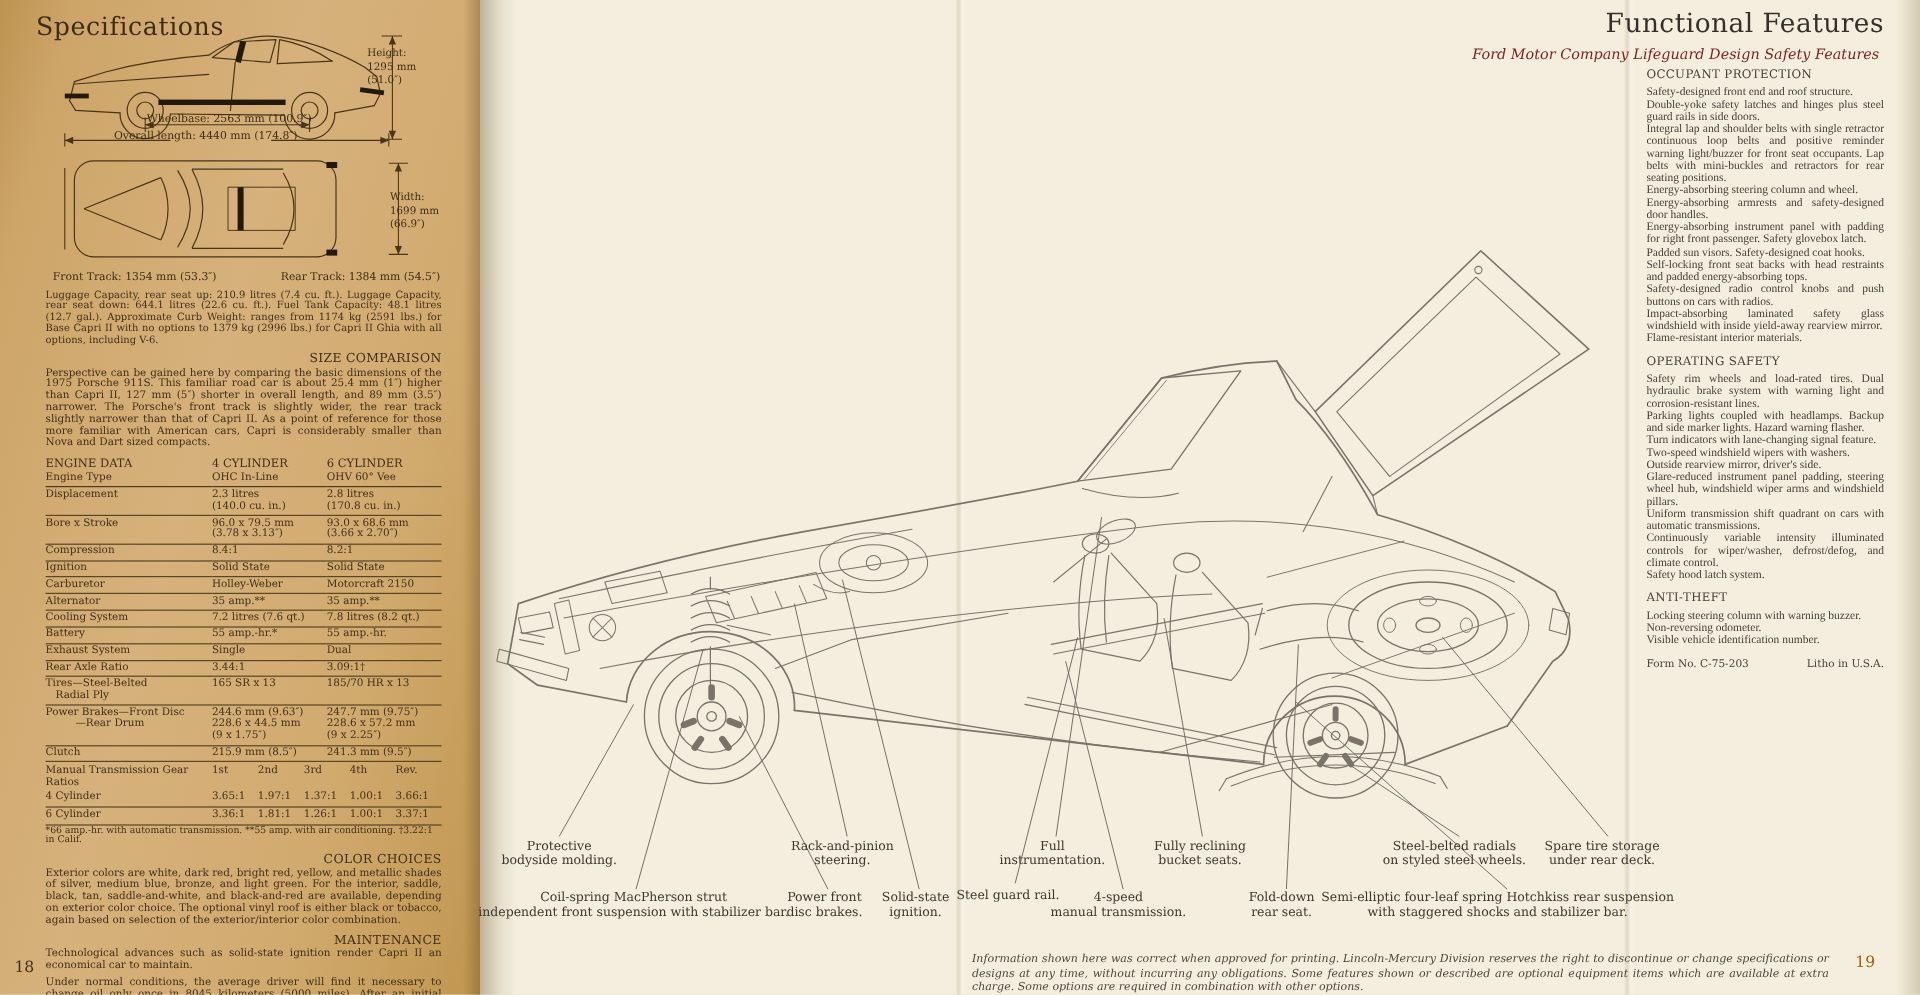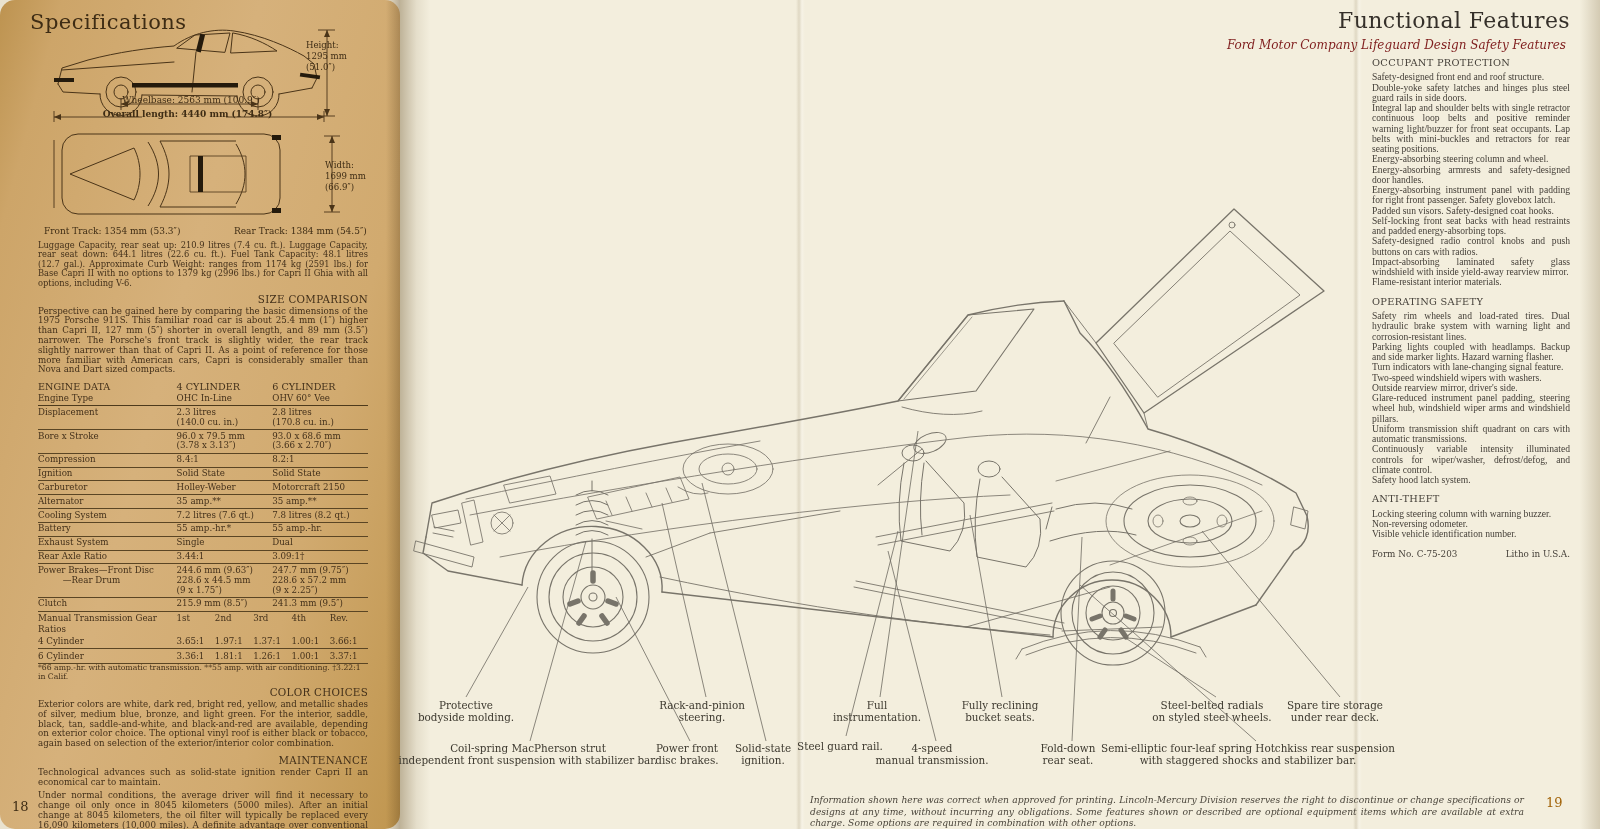--- a/index.html
+++ b/index.html
@@ -3,21 +3,21 @@
 <meta charset="utf-8">
 <style>
   html,body{margin:0;padding:0;}
   body{width:1600px;height:829px;position:relative;overflow:hidden;
        font-family:"DejaVu Serif","Liberation Serif",serif;background:#e9e2cf;}
   .pre{white-space:pre-line;}
 
   
   .left-page{position:absolute;left:0;top:0;width:400px;height:829px;
     background:linear-gradient(105deg,#bd9350 0%,#cda569 10%,#d6b17b 42%,#d1aa6f 72%,#c0964f 100%);
-    color:#43301a;border-radius:15px;}
+    color:#43301a;}
   .left-page::after{content:"";position:absolute;right:0;top:0;width:14px;height:100%;
     background:linear-gradient(90deg,rgba(80,55,20,0),rgba(80,55,20,.30));}
   .lp-title{position:absolute;left:30px;top:10px;font-size:21px;color:#3e2c14;letter-spacing:.5px;}
   .dim-label{position:absolute;font-size:8.6px;line-height:1.3;color:#3f2d15;}
   .dim-center{text-align:center;}
   .lp-flow{position:absolute;left:38px;top:241px;width:330px;font-size:8.7px;line-height:1.13;
     color:#43301a;text-align:justify;}
   .lp-flow p{margin:0;}
   .sec-head{font-size:10.3px;letter-spacing:.3px;margin:6px 0 1px;text-align:right;}
   .small-intro{font-size:8.3px;}
@@ -138,21 +138,21 @@
     <g fill="#4a3418" stroke="none">
       <polygon points="279,17 285,17 282,10"></polygon>
         <polygon points="279,79 285,79 282,86"></polygon>
     </g>
   </svg>
 
   <div class="dim-label pre" style="left:306px;top:40px;">Height:
 1295 mm
 (51.0″)</div>
   <div class="dim-label dim-center" style="left:116px;top:95px;width:150px;font-size:9px;">Wheelbase: 2563 mm (100.9″)</div>
-  <div class="dim-label dim-center" style="left:100px;top:109px;width:175px;font-size:9px;font-weight:bold;">Overall length: 4440 mm (174.8″)</div>
+  <div class="dim-label dim-center" style="left:84px;top:109px;width:175px;font-size:9px;">Overall length: 4440 mm (174.8″)</div>
   <div class="dim-label pre" style="left:325px;top:160px;">Width:
 1699 mm
 (66.9″)</div>
   <div class="dim-label" style="left:44px;top:226px;font-size:9px;">Front Track: 1354 mm (53.3″)</div>
   <div class="dim-label" style="left:234px;top:226px;font-size:9px;">Rear Track: 1384 mm (54.5″)</div>
 
   <div class="lp-flow">
     <p class="small-intro">Luggage Capacity, rear seat up: 210.9 litres (7.4 cu. ft.). Luggage Capacity, rear seat down: 644.1 litres (22.6 cu. ft.). Fuel Tank Capacity: 48.1 litres (12.7 gal.). Approximate Curb Weight: ranges from 1174 kg (2591 lbs.) for Base Capri II with no options to 1379 kg (2996 lbs.) for Capri II Ghia with all options, including V-6.</p>
 
     <div class="sec-head">SIZE COMPARISON</div>
@@ -230,20 +230,26 @@
             <td>Single</td>
             <td>Dual</td>
           </tr>
 
           <tr>
             <td>Rear Axle Ratio</td>
             <td>3.44:1</td>
             <td>3.09:1†</td>
           </tr>
 
+          <tr>
+            <td>Tires—Steel-Belted
+&nbsp;&nbsp;&nbsp;Radial Ply</td>
+            <td>165 SR x 13</td>
+            <td>185/70 HR x 13</td>
+          </tr>
 
           <tr>
             <td>Power Brakes—Front Disc
 &nbsp;&nbsp;&nbsp;&nbsp;&nbsp;&nbsp;&nbsp;&nbsp;&nbsp;—Rear Drum</td>
             <td>244.6 mm (9.63″)
 228.6 x 44.5 mm
 (9 x 1.75″)</td>
             <td>247.7 mm (9.75″)
 228.6 x 57.2 mm
 (9 x 2.25″)</td>

